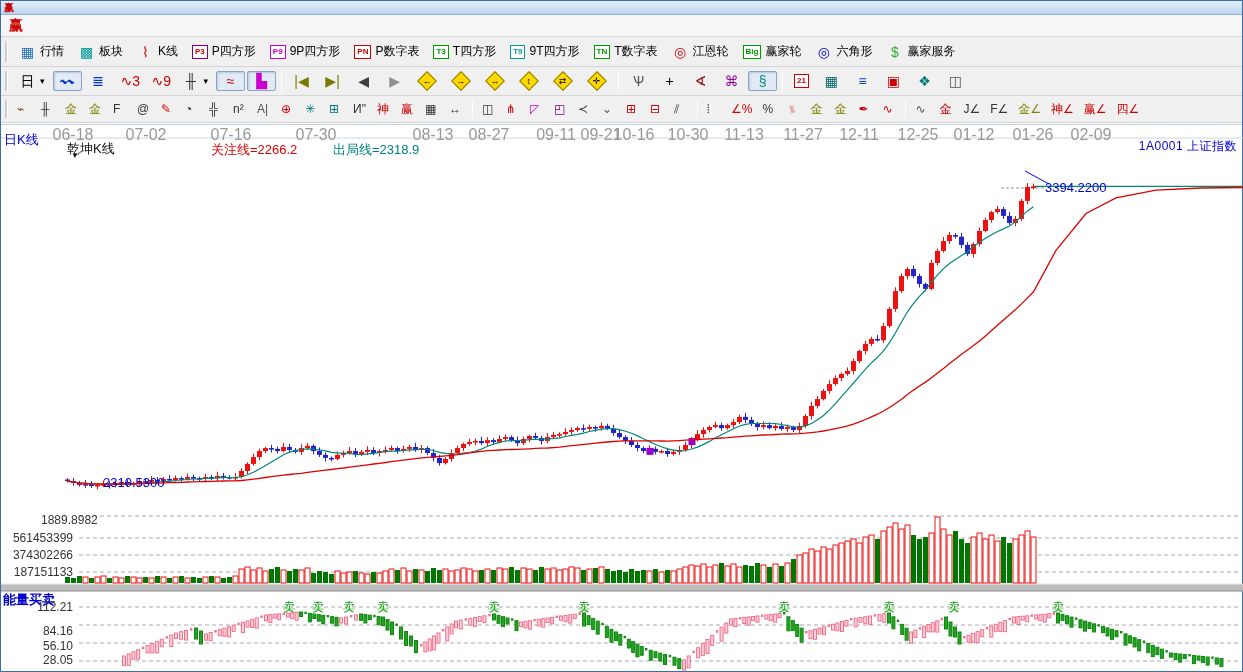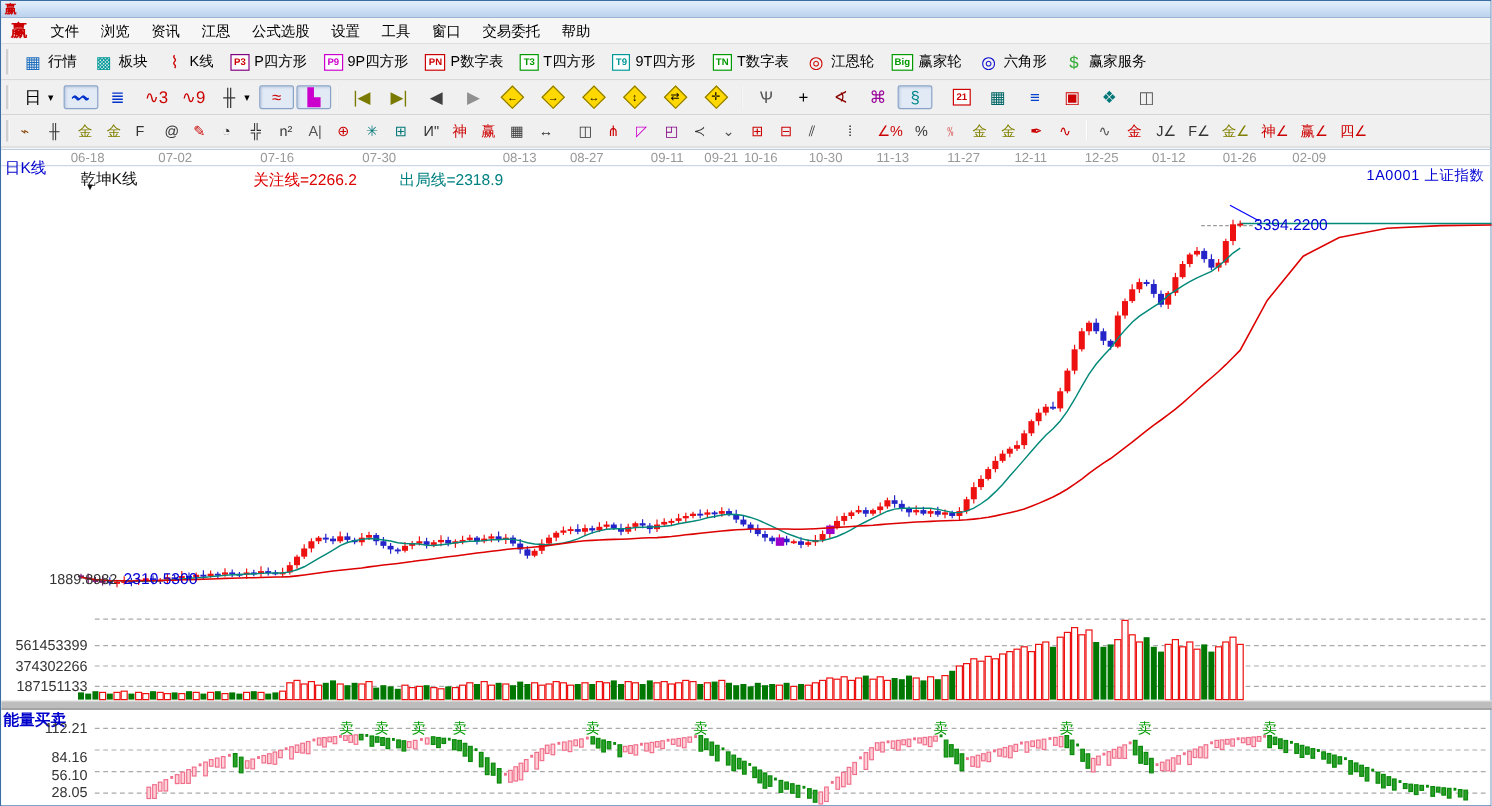--- a/index.html
+++ b/index.html
@@ -27,21 +27,21 @@
   .badge { display:inline-block; font-size:8px; font-weight:bold; line-height:10px; padding:1px 2px; border:1px solid; background:#fff; }
   .diamond { width:14px; height:14px; background:#ffd800; border:1px solid #8a7a00; transform:rotate(45deg); display:flex; align-items:center; justify-content:center; margin:2px 3px; }
   .diamond span { transform:rotate(-45deg); font-size:9px; color:#000; line-height:9px; }
   .sep { width:1px; height:70%; background:#c8c8c8; border-right:1px solid #fff; margin:0 4px; }
   .tbtn3 { font-size:12px; padding:1px 3px; min-width:22px; text-align:center; }
 
   
   .chartwrap { position:absolute; top:123px; left:0; right:0; bottom:0; background:#fff; border-top:1px solid #c0cde0; }
   #chart-svg { position:absolute; left:0; top:0; z-index:1; }
   .lbl { position:absolute; z-index:2; white-space:nowrap; }
-  .datelbl { color:#999; font-size:11px; transform:translateX(-50%); top:125px; }
+  .datelbl { color:#999; font-size:16px; transform:translateX(-50%); top:125px; }
   .blue { color:#0000d4; } .red { color:#dd0000; } .teal { color:#008080; }
   .mode-label { left:3px; top:130px; font-size:13px; color:#0000cc; }
   .qk-label { left:66px; top:139px; font-size:13px; color:#111; }
   .qk-drop { left:70px; top:150px; font-size:8px; color:#111; }
   .watch-label { left:210px; top:140px; font-size:13px; }
   .exit-label { left:332px; top:140px; font-size:13px; }
   .symbol-label { right:5px; top:137px; font-size:12px; letter-spacing:.5px; }
   .price-label { left:1044px; top:179px; font-size:13px; }
   .startprice-label { left:102px; top:474px; font-size:13px; }
   .vol-lbl { font-size:12px; color:#333; width:72px; text-align:right; transform:translateY(-50%); }
@@ -52,21 +52,20 @@
 <body>
 
 <div class="window">
 
   <div class="titlebar">
     <span class="appicon">赢</span>
   </div>
 
   <div class="menubar">
     <span class="logo">赢</span>
-    <span id="menu-items"><span class="menuitem">文件</span><span class="menuitem">浏览</span><span class="menuitem">资讯</span><span class="menuitem">江恩</span><span class="menuitem">公式选股</span><span class="menuitem">设置</span><span class="menuitem">工具</span><span class="menuitem">窗口</span><span class="menuitem">交易委托</span><span class="menuitem">帮助</span></span>
   </div>
 
   <div class="toolbar tb1" id="toolbar-main">
       <span class="grip"></span>
       <span class="tbtn">
         <span class="ig" style="color: rgb(31, 111, 191);">▦</span>
         <span>行情</span>
       </span>
       <span class="tbtn">
         <span class="ig" style="color: rgb(0, 153, 153);">▩</span>
@@ -1049,21 +1048,21 @@
       <div class="lbl datelbl" style="left: 687px;">10-30</div>
       <div class="lbl datelbl" style="left: 743px;">11-13</div>
       <div class="lbl datelbl" style="left: 802px;">11-27</div>
       <div class="lbl datelbl" style="left: 858px;">12-11</div>
       <div class="lbl datelbl" style="left: 917px;">12-25</div>
       <div class="lbl datelbl" style="left: 973px;">01-12</div>
       <div class="lbl datelbl" style="left: 1032px;">01-26</div>
       <div class="lbl datelbl" style="left: 1090px;">02-09</div>
     </div>
   <div id="value-labels">
-      <div class="lbl vol-lbl" style="left: 0px; top: 482px; padding-left: 40px;">1889.8982</div>
+      <div class="lbl vol-lbl" style="left: 0px; top: 519px; padding-left: 40px;">1889.8982</div>
       <div class="lbl vol-lbl" style="left: 0px; top: 537px;">561453399</div>
       <div class="lbl vol-lbl" style="left: 0px; top: 554px;">374302266</div>
       <div class="lbl vol-lbl" style="left: 0px; top: 571px;">187151133</div>
       <div class="lbl vol-lbl" style="left: 0px; top: 606px;">112.21</div>
       <div class="lbl vol-lbl" style="left: 0px; top: 630px;">84.16</div>
       <div class="lbl vol-lbl" style="left: 0px; top: 645px;">56.10</div>
       <div class="lbl vol-lbl" style="left: 0px; top: 659px;">28.05</div>
     </div>
   <div id="sell-marks">
       <div class="lbl sell-mark" style="left: 288px;">卖</div>

